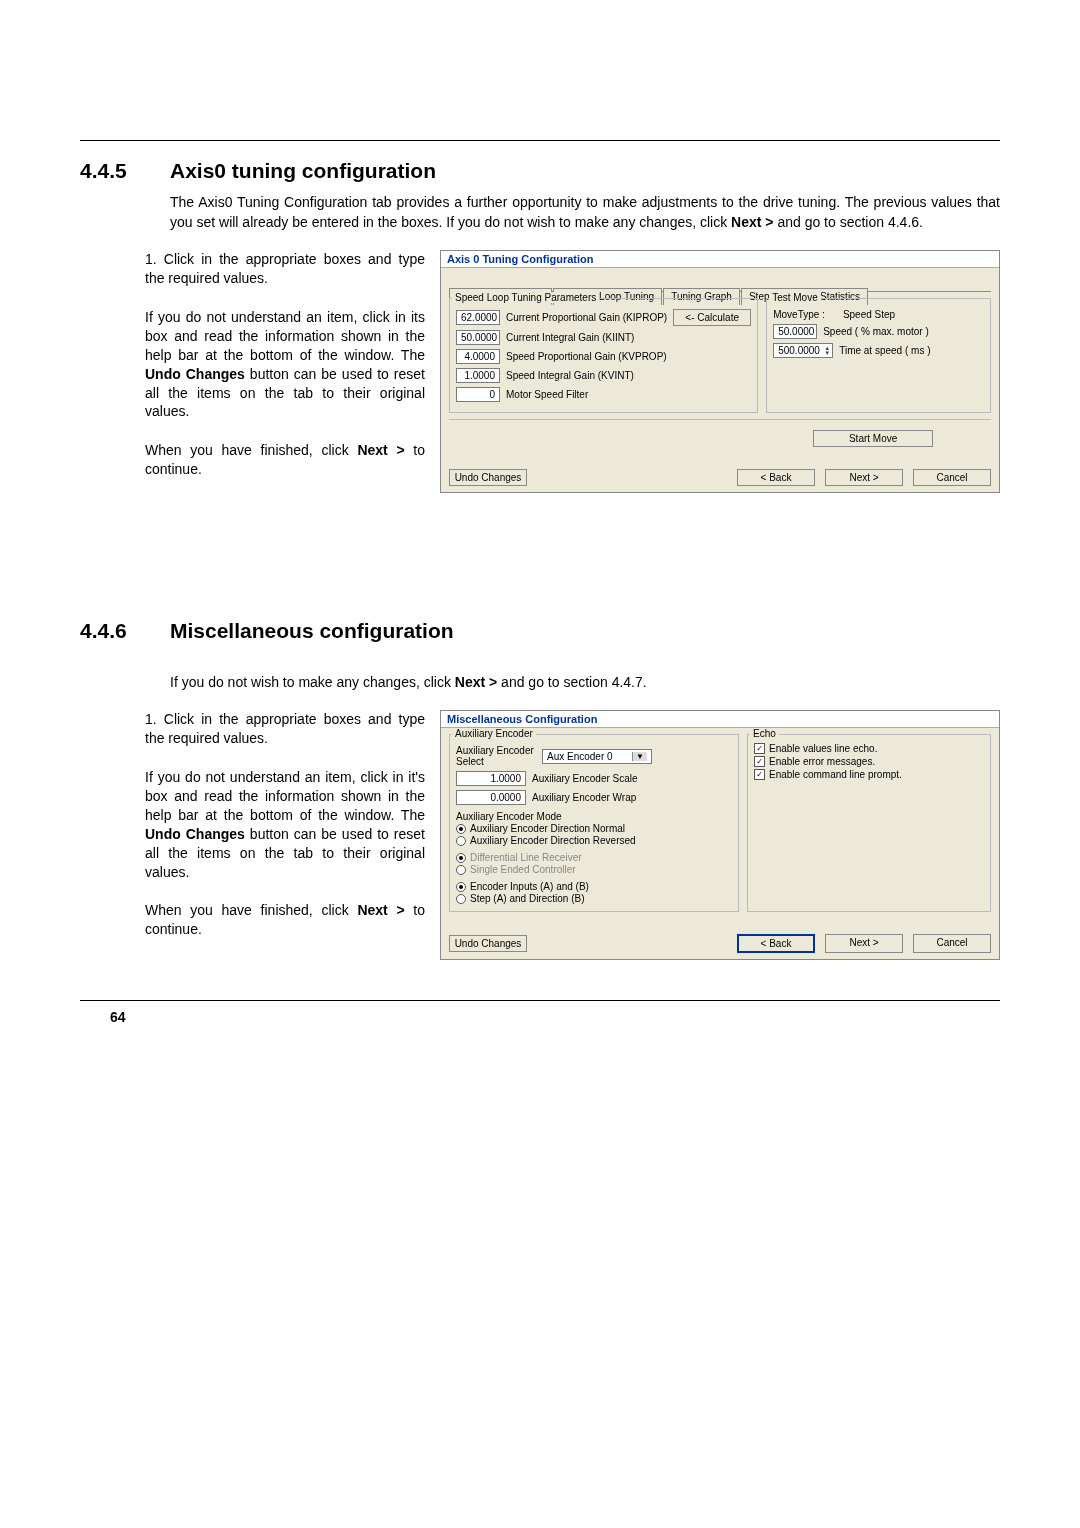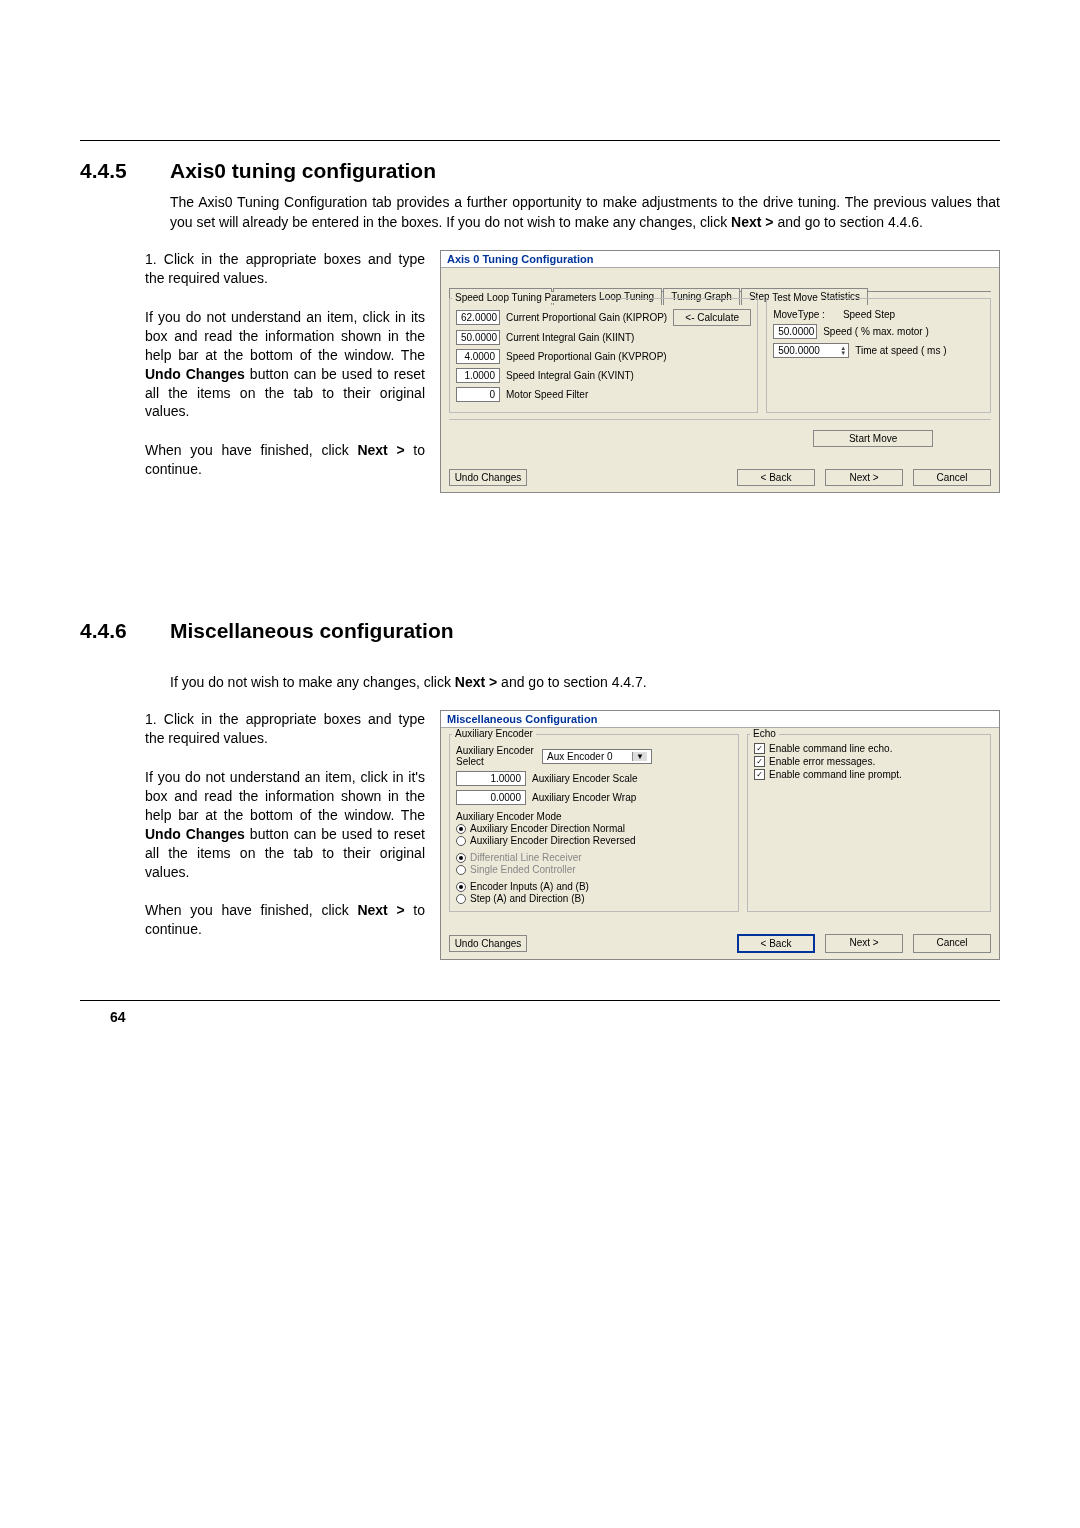--- a/index.html
+++ b/index.html
@@ -22,21 +22,21 @@
   .dlg-title { background: #fff; color: #003399; font-size: 11px; font-weight: bold; padding: 2px 6px; border-bottom: 1px solid #aaa; }
   .dlg-body { padding: 6px 8px 10px 8px; }
   .tabstrip { display: flex; gap: 0; border-bottom: 1px solid #888; margin-bottom: 6px; }
   .tab { padding: 2px 7px; border: 1px solid #888; border-bottom: none; background: #ece9d8; font-size: 10px; position: relative; top: 14px; margin-right: 1px; }
   .tab.active { background: #ece9d8; border-bottom: 1px solid #ece9d8; font-weight: normal; }
   .hsplit { display: flex; gap: 8px; }
   .fieldset { border: 1px solid #bbb; padding: 6px; margin-bottom: 6px; position: relative; }
   .fs-legend { position: absolute; top: -7px; left: 2px; background: #ece9d8; padding: 0 3px; font-size: 10px; }
   .f-row { display: flex; align-items: center; margin: 4px 0; gap: 6px; }
   .numbox { border: 1px solid #7a7a7a; background: #fff; padding: 1px 4px; width: 44px; text-align: right; font-size: 10px; }
-  .spinbox { border: 1px solid #7a7a7a; background: #fff; padding: 1px 2px 1px 4px; width: 76px; font-size: 10px; display: flex; justify-content: space-between; align-items: center; }
+  .spinbox { border: 1px solid #7a7a7a; background: #fff; padding: 1px 2px 1px 4px; width: 60px; font-size: 10px; display: flex; justify-content: space-between; align-items: center; }
   .spin-btns { font-size: 6px; line-height: 5px; color: #444; }
   .lbl { font-size: 10px; }
   .dlg-btn { border: 1px solid #888; background: #ece9d8; padding: 2px 0; font-size: 10px; width: 78px; text-align: center; display: inline-block; }
   .dlg-btn.wide { width: 120px; }
   .dlg-bottom { display: flex; justify-content: space-between; align-items: center; padding: 6px 8px; }
   .btn-group { display: flex; gap: 10px; }
   .default-btn { border: 2px solid #003399; }
   .combo { border: 1px solid #7a7a7a; background: #fff; padding: 1px 4px; font-size: 10px; width: 110px; display: flex; justify-content: space-between; align-items: center; }
   .combo-arrow { background: #ddd; border-left: 1px solid #888; padding: 0 3px; font-size: 8px; }
   .check { display: flex; align-items: center; gap: 4px; font-size: 10px; margin: 2px 0; }
@@ -222,21 +222,21 @@
                   </div>
                 <div class="radio-row">
                     <span class="radio"></span>
                     <span class="lbl">Step (A) and Direction (B)</span>
                   </div>
               </div>
               <div class="fieldset" style="flex:1;">
                 <span class="fs-legend">Echo</span>
                 <div class="check">
                     <span class="checkbox">✓</span>
-                    <span class="lbl">Enable command line echo.</span>
+                    <span class="lbl">Enable values line echo.</span>
                   </div>
                 <div class="check">
                     <span class="checkbox">✓</span>
                     <span class="lbl">Enable error messages.</span>
                   </div>
                 <div class="check">
                     <span class="checkbox">✓</span>
                     <span class="lbl">Enable command line prompt.</span>
                   </div>
               </div>

